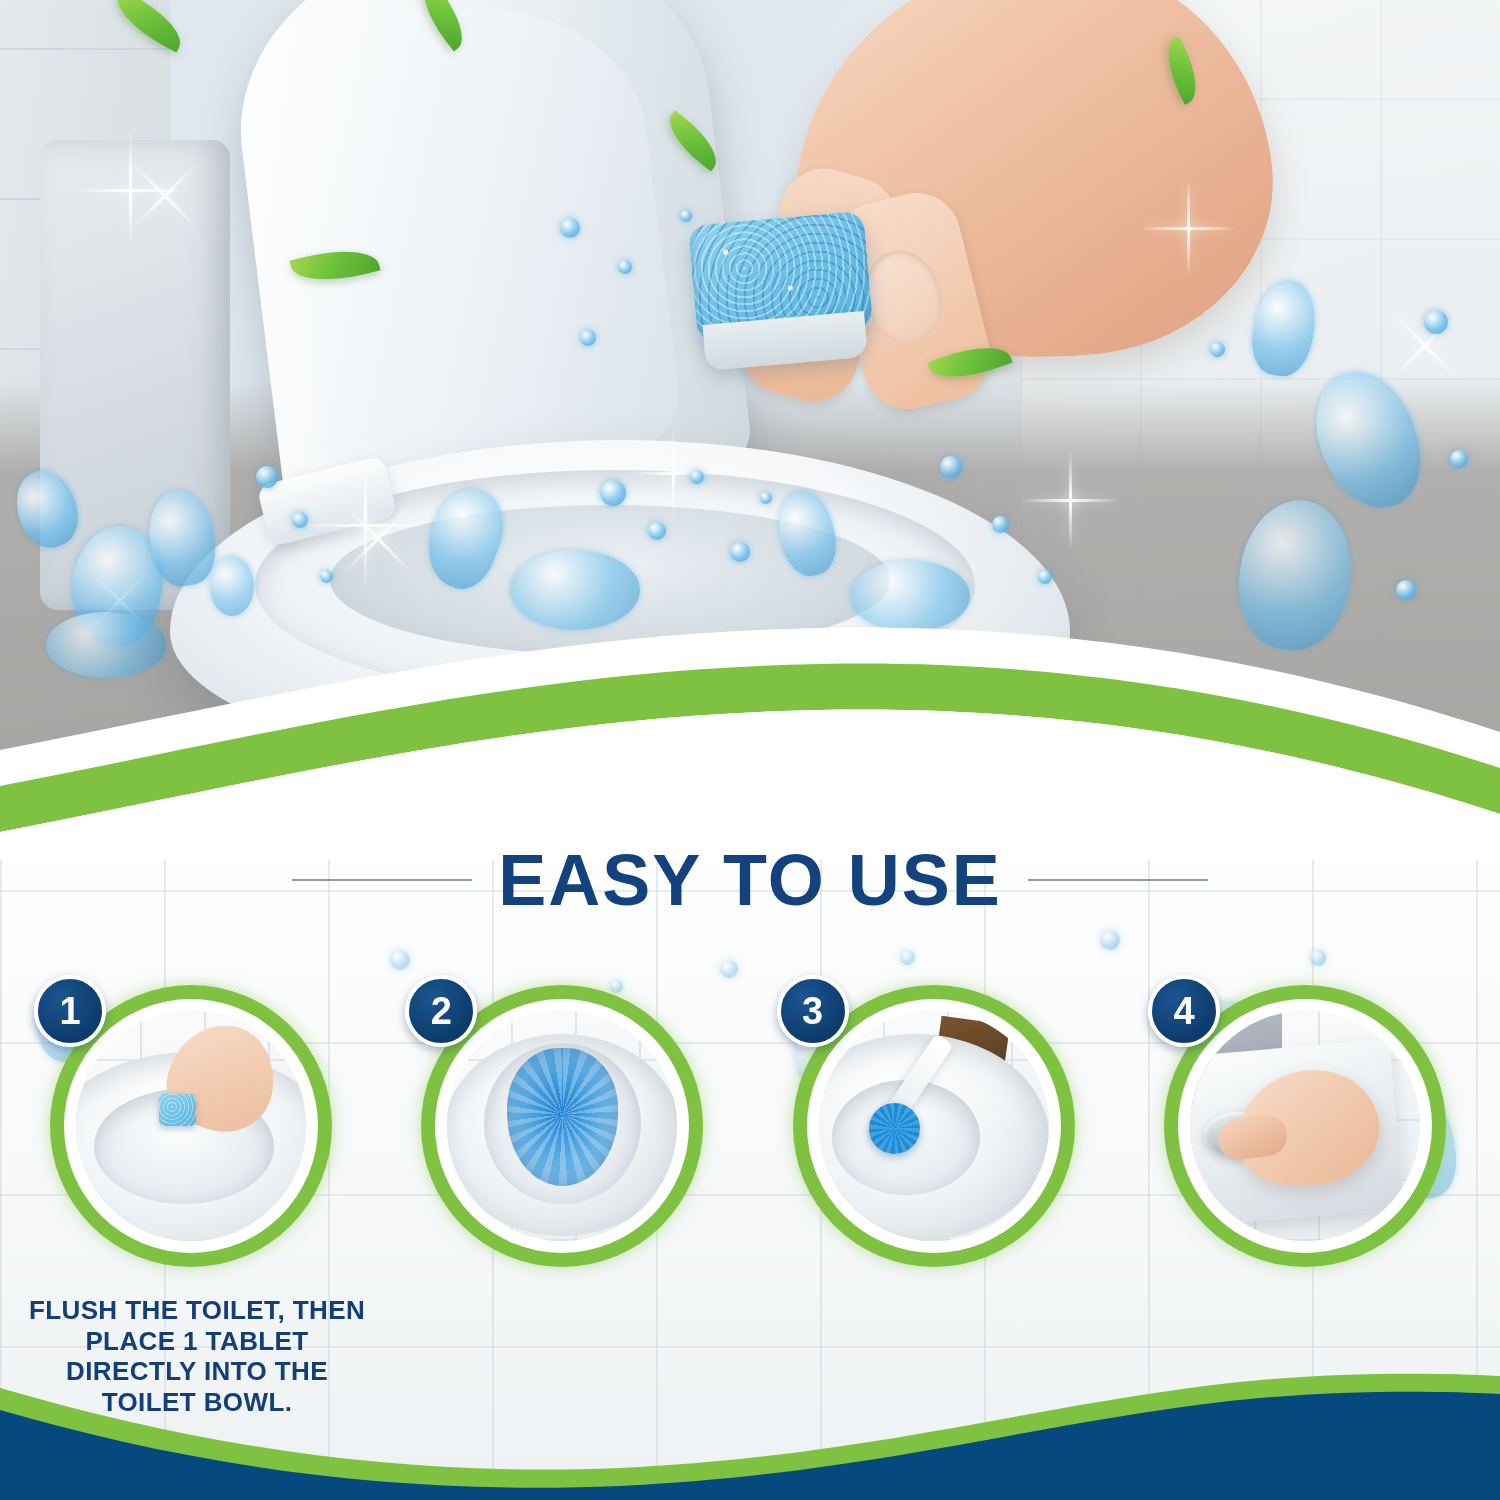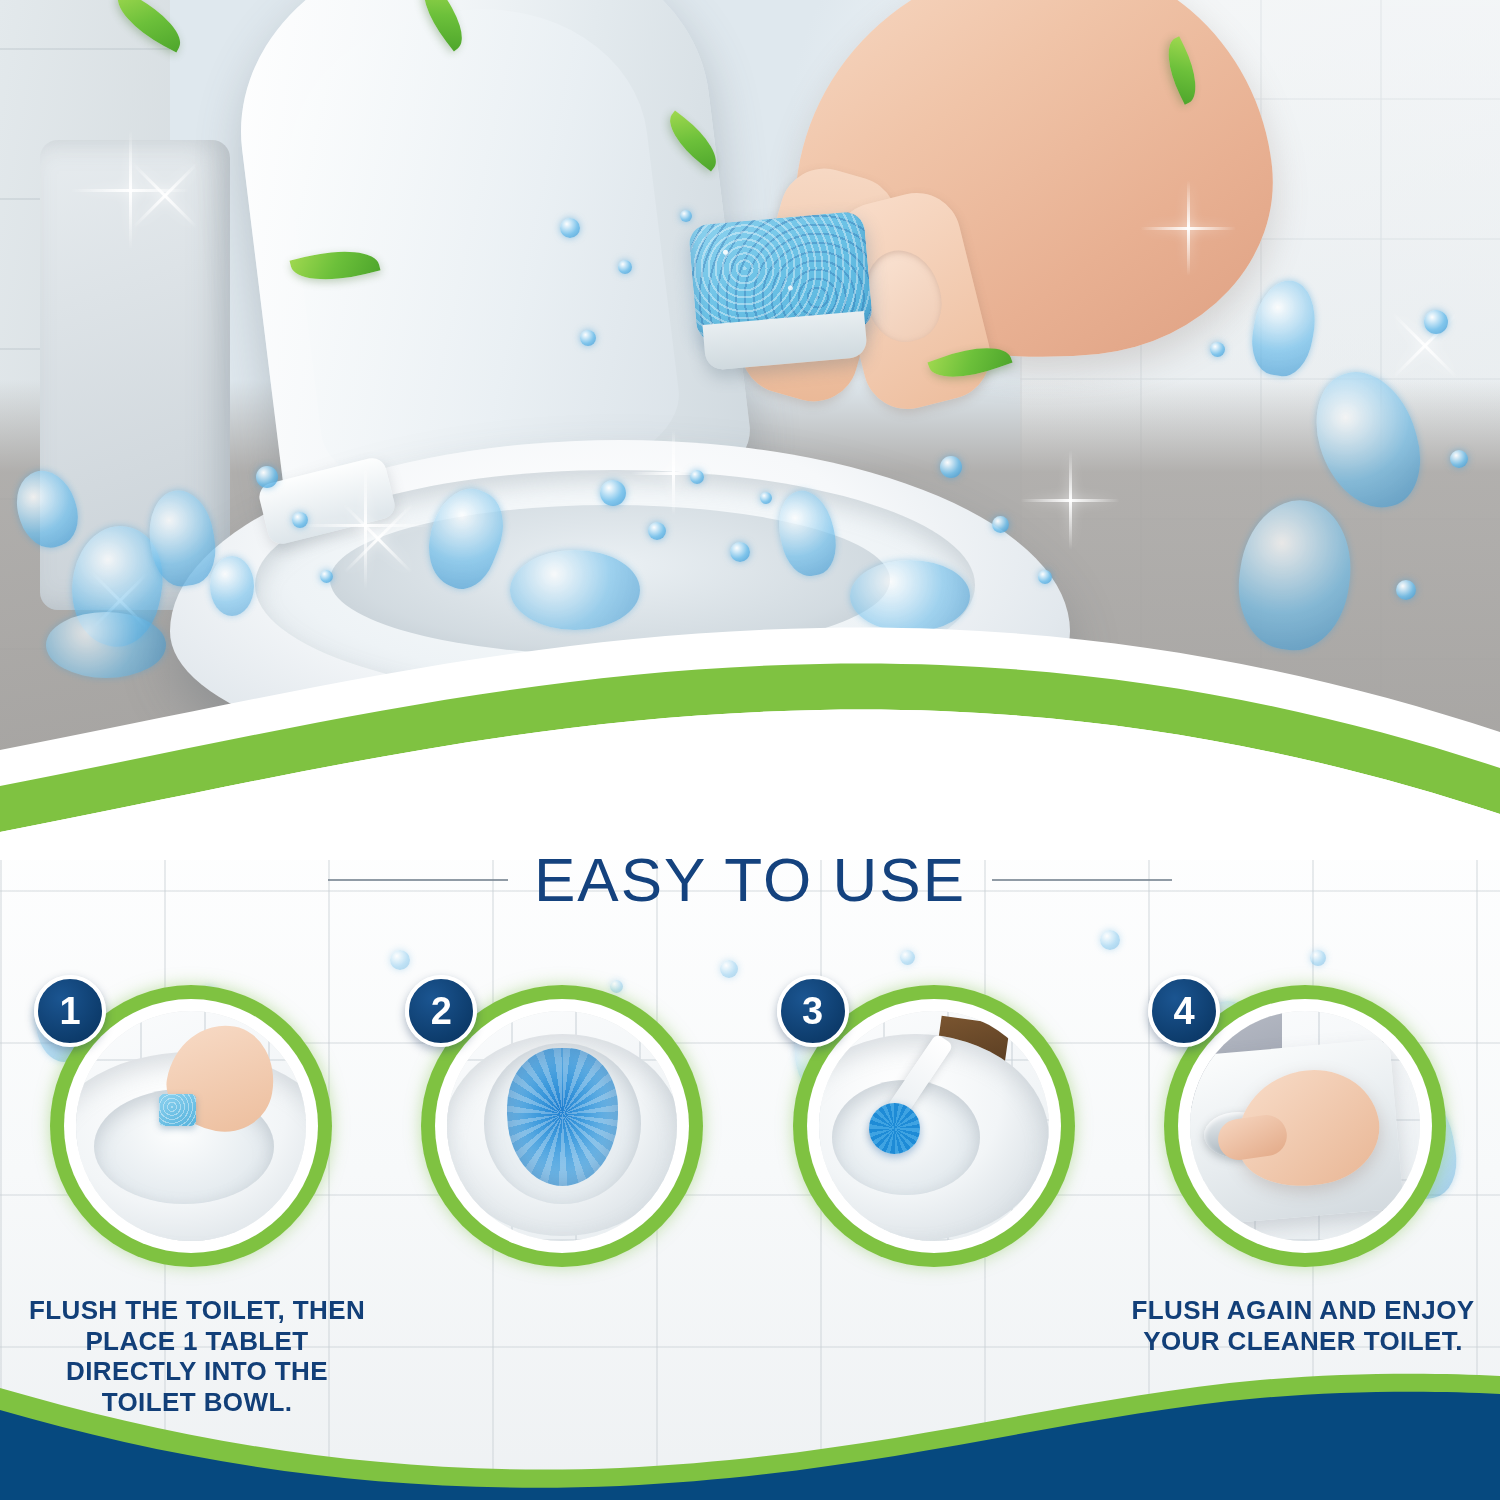--- a/index.html
+++ b/index.html
@@ -171,21 +171,21 @@
   }
 
   
   .title-row{
     position:absolute;left:0;top:825px;width:1500px;height:110px;
     display:flex;align-items:center;justify-content:center;gap:26px;
     z-index:8;
   }
   .title-rule{width:180px;height:2px;background:#7d8a95;opacity:.85;}
   .title-text{
-    font-size:62px;font-weight:normal;color:#14427e;
+    font-size:72px;font-weight:bold;color:#14427e;
     letter-spacing:2px;line-height:1;white-space:nowrap;
     font-family:"Liberation Sans", sans-serif;
   }
 
   
   .steps{
     position:absolute;left:0;top:975px;width:1500px;height:330px;
     display:flex;justify-content:space-between;padding:0 28px;
     box-sizing:border-box;z-index:8;
   }
@@ -515,21 +515,20 @@
           <div class="p-finger"></div>
           <div class="p-fingertip"></div>
         </div>
       </div>
       <div class="badge">4</div>
     </div>
   </div>
 
   <div class="captions">
     <div class="caption">FLUSH THE TOILET, THEN PLACE 1 TABLET DIRECTLY INTO THE TOILET BOWL.</div>
-    <div class="caption">FLUSH AGAIN AND ENJOY YOUR CLEANER TOILET.</div>
   </div>
 
   <svg class="bottom-bar" viewBox="0 0 1500 130" preserveAspectRatio="none">
     <path d="M0,18 C180,70 380,108 620,98 C880,86 1060,28 1260,10 C1340,3 1430,2 1500,6 L1500,130 L0,130 Z" fill="#7fc241"></path>
     <path d="M0,40 C180,92 380,126 620,116 C880,104 1060,46 1260,28 C1340,21 1430,20 1500,24 L1500,130 L0,130 Z" fill="#06497f"></path>
   </svg>
 
 </div>
 
 </body></html>

